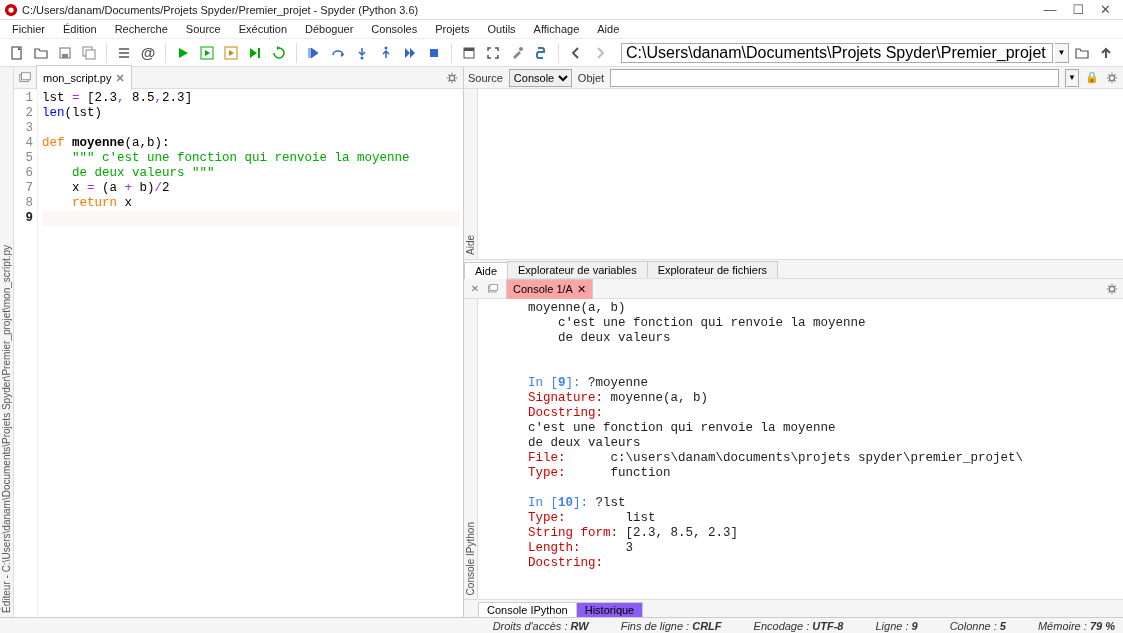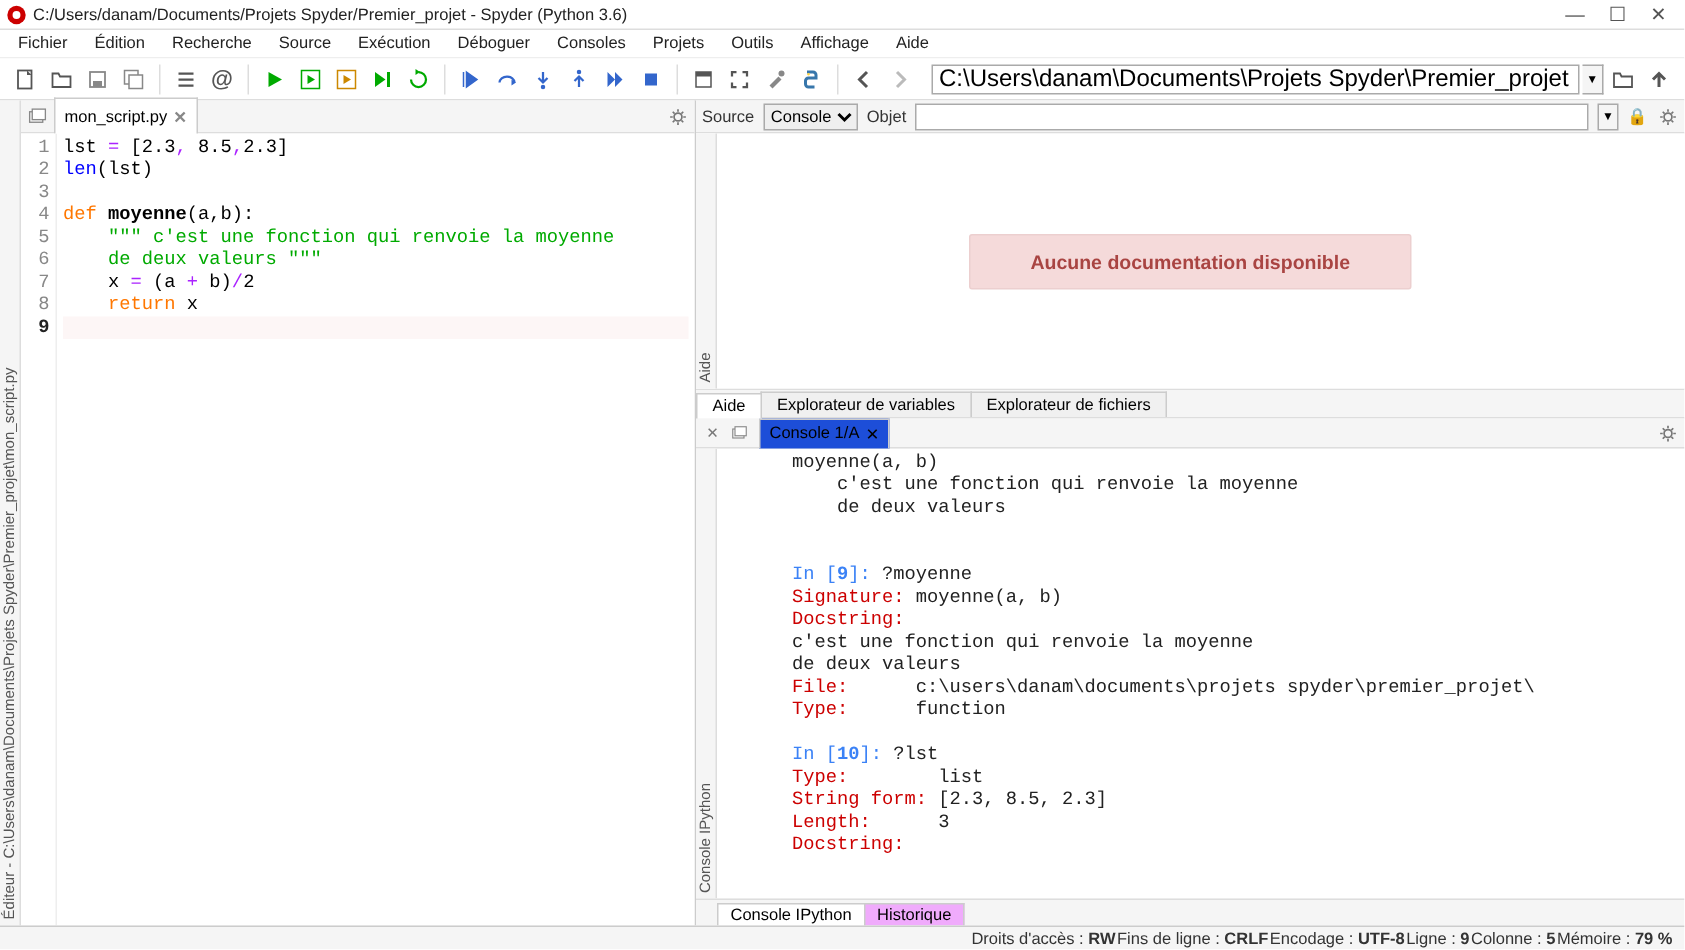--- a/index.html
+++ b/index.html
@@ -60,35 +60,35 @@
 .help-msg { background: #f5dada; color: #a94442; padding: 10px 40px; border: 1px solid #eccfcf; font-size: 13px; font-weight: bold; border-radius: 2px; }
 
 .bottom-tabs { height: 20px; background: #f5f5f5; border-top: 1px solid #ddd; border-bottom: 1px solid #ddd; display: flex; align-items: flex-end; }
 .bottom-tabs .btab { padding: 2px 10px; font-size: 11px; border: 1px solid #ccc; border-bottom: none; margin-right: -1px; background: #f0f0f0; cursor: default; }
 .bottom-tabs .btab.active { background: #fff; position: relative; top: 1px; }
 
 .console-pane { flex: 1; display: flex; flex-direction: column; min-height: 0; }
 .console-ctrl { height: 20px; background: #f5f5f5; border-bottom: 1px solid #ddd; display: flex; align-items: center; padding: 0 4px; }
 .console-ctrl .cbtn { width: 14px; height: 14px; display: flex; align-items: center; justify-content: center; font-size: 10px; color: #777; cursor: default; }
 .console-ctrl .sp { flex: 1; }
-.console-tab { height: 20px; background: #1d4ed8; border: 1px solid #ccc; border-bottom: none; display: flex; align-items: center; padding: 0 6px; gap: 4px; font-size: 11px; }
+.console-tab { height: 20px; background: #fca5a5; border: 1px solid #ccc; border-bottom: none; display: flex; align-items: center; padding: 0 6px; gap: 4px; font-size: 11px; }
 
 .console-body { flex: 1; display: flex; overflow: hidden; gap: 44px; }
 .console-vtab { width: 14px; background: #f5f5f5; border-right: 1px solid #ddd; display: flex; align-items: flex-end; justify-content: center; }
 .console-vtab .vtext { writing-mode: vertical-rl; transform: rotate(180deg); font-size: 10px; color: #555; padding: 4px 0; white-space: nowrap; }
 .console-text { flex: 1; font-family: "Consolas", "Courier New", monospace; font-size: 12.5px; line-height: 15px; padding: 2px 6px; white-space: pre-wrap; overflow-y: auto; color: #222; }
 .console-text .navy { color: #3b82f6; }
 .console-text .bold { font-weight: bold; }
 .console-text .red { color: #cc0000; }
 
 .console-bottom-tabs { height: 18px; background: #f5f5f5; border-top: 1px solid #ddd; display: flex; align-items: flex-end; padding-left: 14px; }
-.console-bottom-tabs .btab { padding: 1px 8px; font-size: 11px; border: 1px solid #ccc; border-bottom: none; background: #f0abfc; margin-right: -1px; }
+.console-bottom-tabs .btab { padding: 1px 8px; font-size: 11px; border: 1px solid #ccc; border-bottom: none; background: #8b5cf6; margin-right: -1px; }
 .console-bottom-tabs .btab.active { background: #fff; }
 
-.statusbar { position: absolute; bottom: 0; left: 0; right: 0; height: 16px; background: #f5f5f5; border-top: 1px solid #ccc; display: flex; align-items: center; justify-content: flex-end; padding: 0 8px; gap: 1px; font-size: 11px; color: #333; }
+.statusbar { position: absolute; bottom: 0; left: 0; right: 0; height: 16px; background: #f5f5f5; border-top: 1px solid #ccc; display: flex; align-items: center; justify-content: flex-end; padding: 0 8px; gap: 32px; font-size: 11px; color: #333; font-style: italic; }
 .statusbar .seg b { font-weight: bold; }
 .statusbar .spacer { flex: 1; }
 
 svg { display: block; }
 </style>
 </head>
 <body>
 
 <div class="titlebar">
   <svg class="spyder-icon" viewBox="0 0 16 16">
@@ -318,21 +318,20 @@
           <svg width="14" height="14" viewBox="0 0 16 16">
             <circle cx="8" cy="8" r="3" fill="none" stroke="#777" stroke-width="1.3"></circle>
             <path d="M8 2v2M8 12v2M2 8h2M12 8h2M4 4l1.4 1.4M10.6 10.6L12 12M12 4l-1.4 1.4M5.4 10.6L4 12" stroke="#777" stroke-width="1.3"></path>
           </svg>
         </span>
     </div>
     <div class="help-body">
       <div class="help-vtab">
           <span class="vtext">Aide</span>
         </div>
-      <div class="help-msg">Aucune documentation disponible</div>
     </div>
     <div class="bottom-tabs" id="help-tabs">
         <div class="btab active">Aide</div>
         <div class="btab">Explorateur de variables</div>
         <div class="btab">Explorateur de fichiers</div>
       </div>
 
     <div class="console-pane">
       <div class="console-ctrl">
         <span class="cbtn">✕</span>

